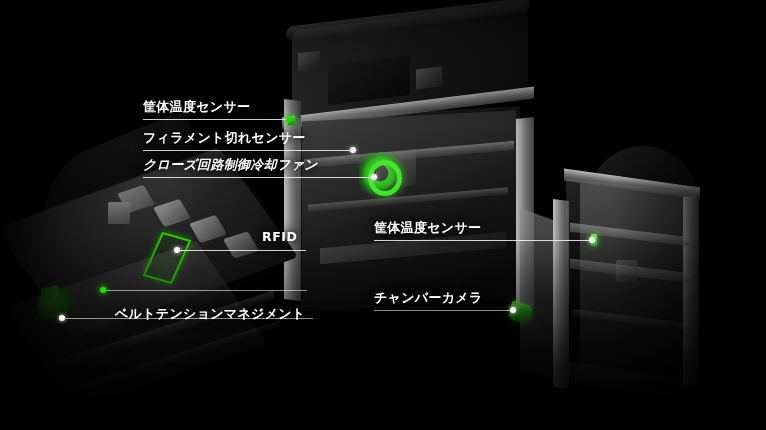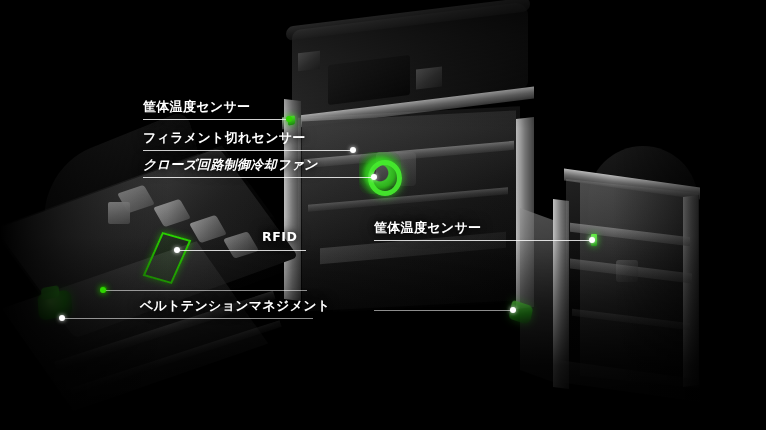--- a/index.html
+++ b/index.html
@@ -237,25 +237,26 @@
     <div class="leader" style="left:143px; top:177px; width:231px;"></div>
     <div class="dot" style="left:371px; top:174px;"></div>
 
     <div class="anno-label lat" style="left:262px; top:231px;">RFID</div>
     <div class="leader" style="left:178px; top:250px; width:128px;"></div>
     <div class="dot" style="left:174px; top:247px;"></div>
 
     <div class="leader dim" style="left:105px; top:290px; width:202px;"></div>
     <div class="dot green" style="left:100px; top:287px;"></div>
 
-    <div class="anno-label" style="left:115px; top:299px;margin-left:25px;">ベルトテンションマネジメント</div>
+    <div class="anno-label" style="left:115px; top:307px;">ベルトテンションマネジメント</div>
     <div class="leader dim" style="left:63px; top:318px; width:250px;"></div>
     <div class="dot" style="left:59px; top:315px;"></div>
 
     <div class="anno-label" style="left:374px; top:221px;">筐体温度センサー</div>
     <div class="leader" style="left:374px; top:240px; width:219px;"></div>
     <div class="dot" style="left:589px; top:237px;"></div>
 
+    <div class="anno-label" style="left:374px; top:291px;">チャンバーカメラ</div>
     <div class="leader dim" style="left:374px; top:310px; width:141px;"></div>
     <div class="dot" style="left:510px; top:307px;"></div>
   </div>
 
 </div>
 
 </body></html>

